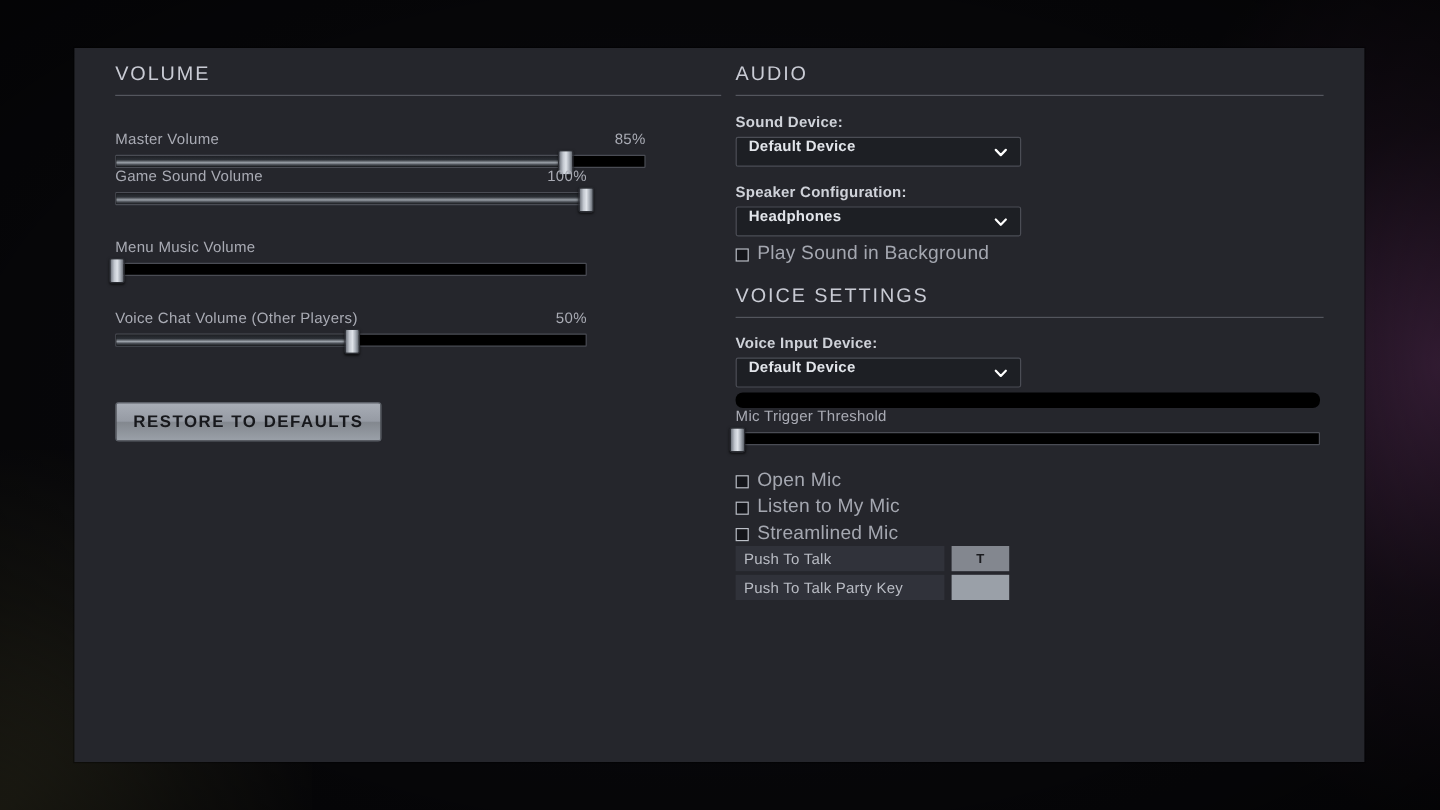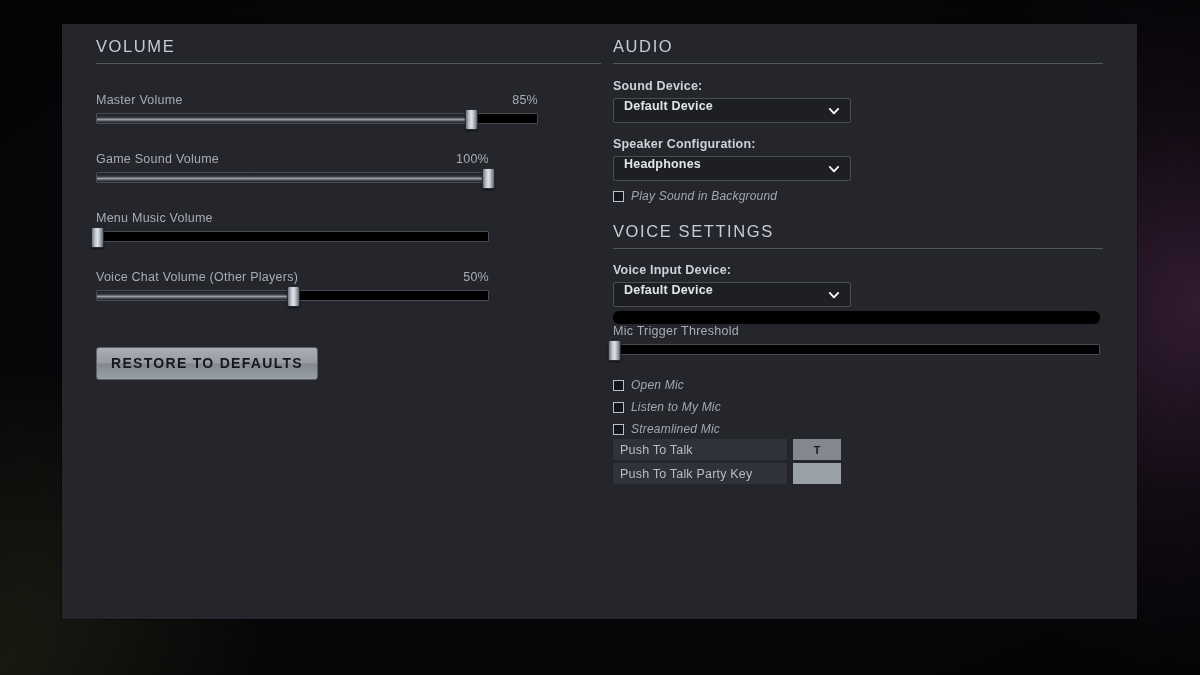--- a/index.html
+++ b/index.html
@@ -29,21 +29,21 @@
     background: radial-gradient(ellipse at 0% 100%, rgba(58,56,38,0.9) 0%, rgba(38,37,26,0.5) 42%, rgba(10,10,13,0) 74%);
   }
   #bg-vignette {
     position: absolute; inset: 0;
     background: radial-gradient(ellipse at 50% 50%, rgba(0,0,0,0) 40%, rgba(0,0,0,0.55) 100%);
   }
 
   
   #panel {
     position: absolute;
-    left: 62px; top: 24px;
+    left: 62px; top: 40px;
     width: 1075px; height: 595px;
     background: #25262c;
     box-shadow: 0 0 0 1px rgba(0,0,0,0.35);
   }
 
   .column { position: absolute; top: 0; }
   #col-left  { left: 34px; width: 505px; }
   #col-right { left: 551px; width: 490px; }
 
   
@@ -156,23 +156,22 @@
     height: 20px;
   }
   .checkbox-box {
     width: 11px; height: 11px;
     background: #14151a;
     border: 1px solid #bcc0c8;
     flex: 0 0 auto;
   }
   .checkbox-label {
     color: #a4a7b0;
-    font-size: 12px;
+    font-size: 16px;
     letter-spacing: .2px;
-    font-style: italic;
   }
 
   
   .keybind-row {
     display: flex; align-items: stretch;
     width: 228px; height: 21px;
     margin-bottom: 3px;
   }
   .keybind-name {
     flex: 1;
@@ -213,21 +212,21 @@
       <div class="slider-row" style="width: 442px;">
         <span class="slider-label">Master Volume</span>
         <span class="slider-value" id="mv-val">85%</span>
       </div>
       <div class="track" id="mv-track" style="width: 442px;">
         <div class="track-fill" id="mv-fill" style="width: 374px;"></div>
         <div class="handle" id="mv-handle" style="left: 374px;"></div>
       </div>
     </div>
 
-    <div class="slider-block" style="margin-top:28px;">
+    <div class="slider-block" style="">
       <div class="slider-row" id="gs-row" style="width: 393px;">
         <span class="slider-label">Game Sound Volume</span>
         <span class="slider-value">100%</span>
       </div>
       <div class="track" id="gs-track" style="width: 393px;">
         <div class="track-fill" id="gs-fill" style="width: 391px;"></div>
         <div class="handle" id="gs-handle" style="left: 391px;"></div>
       </div>
     </div>
 

